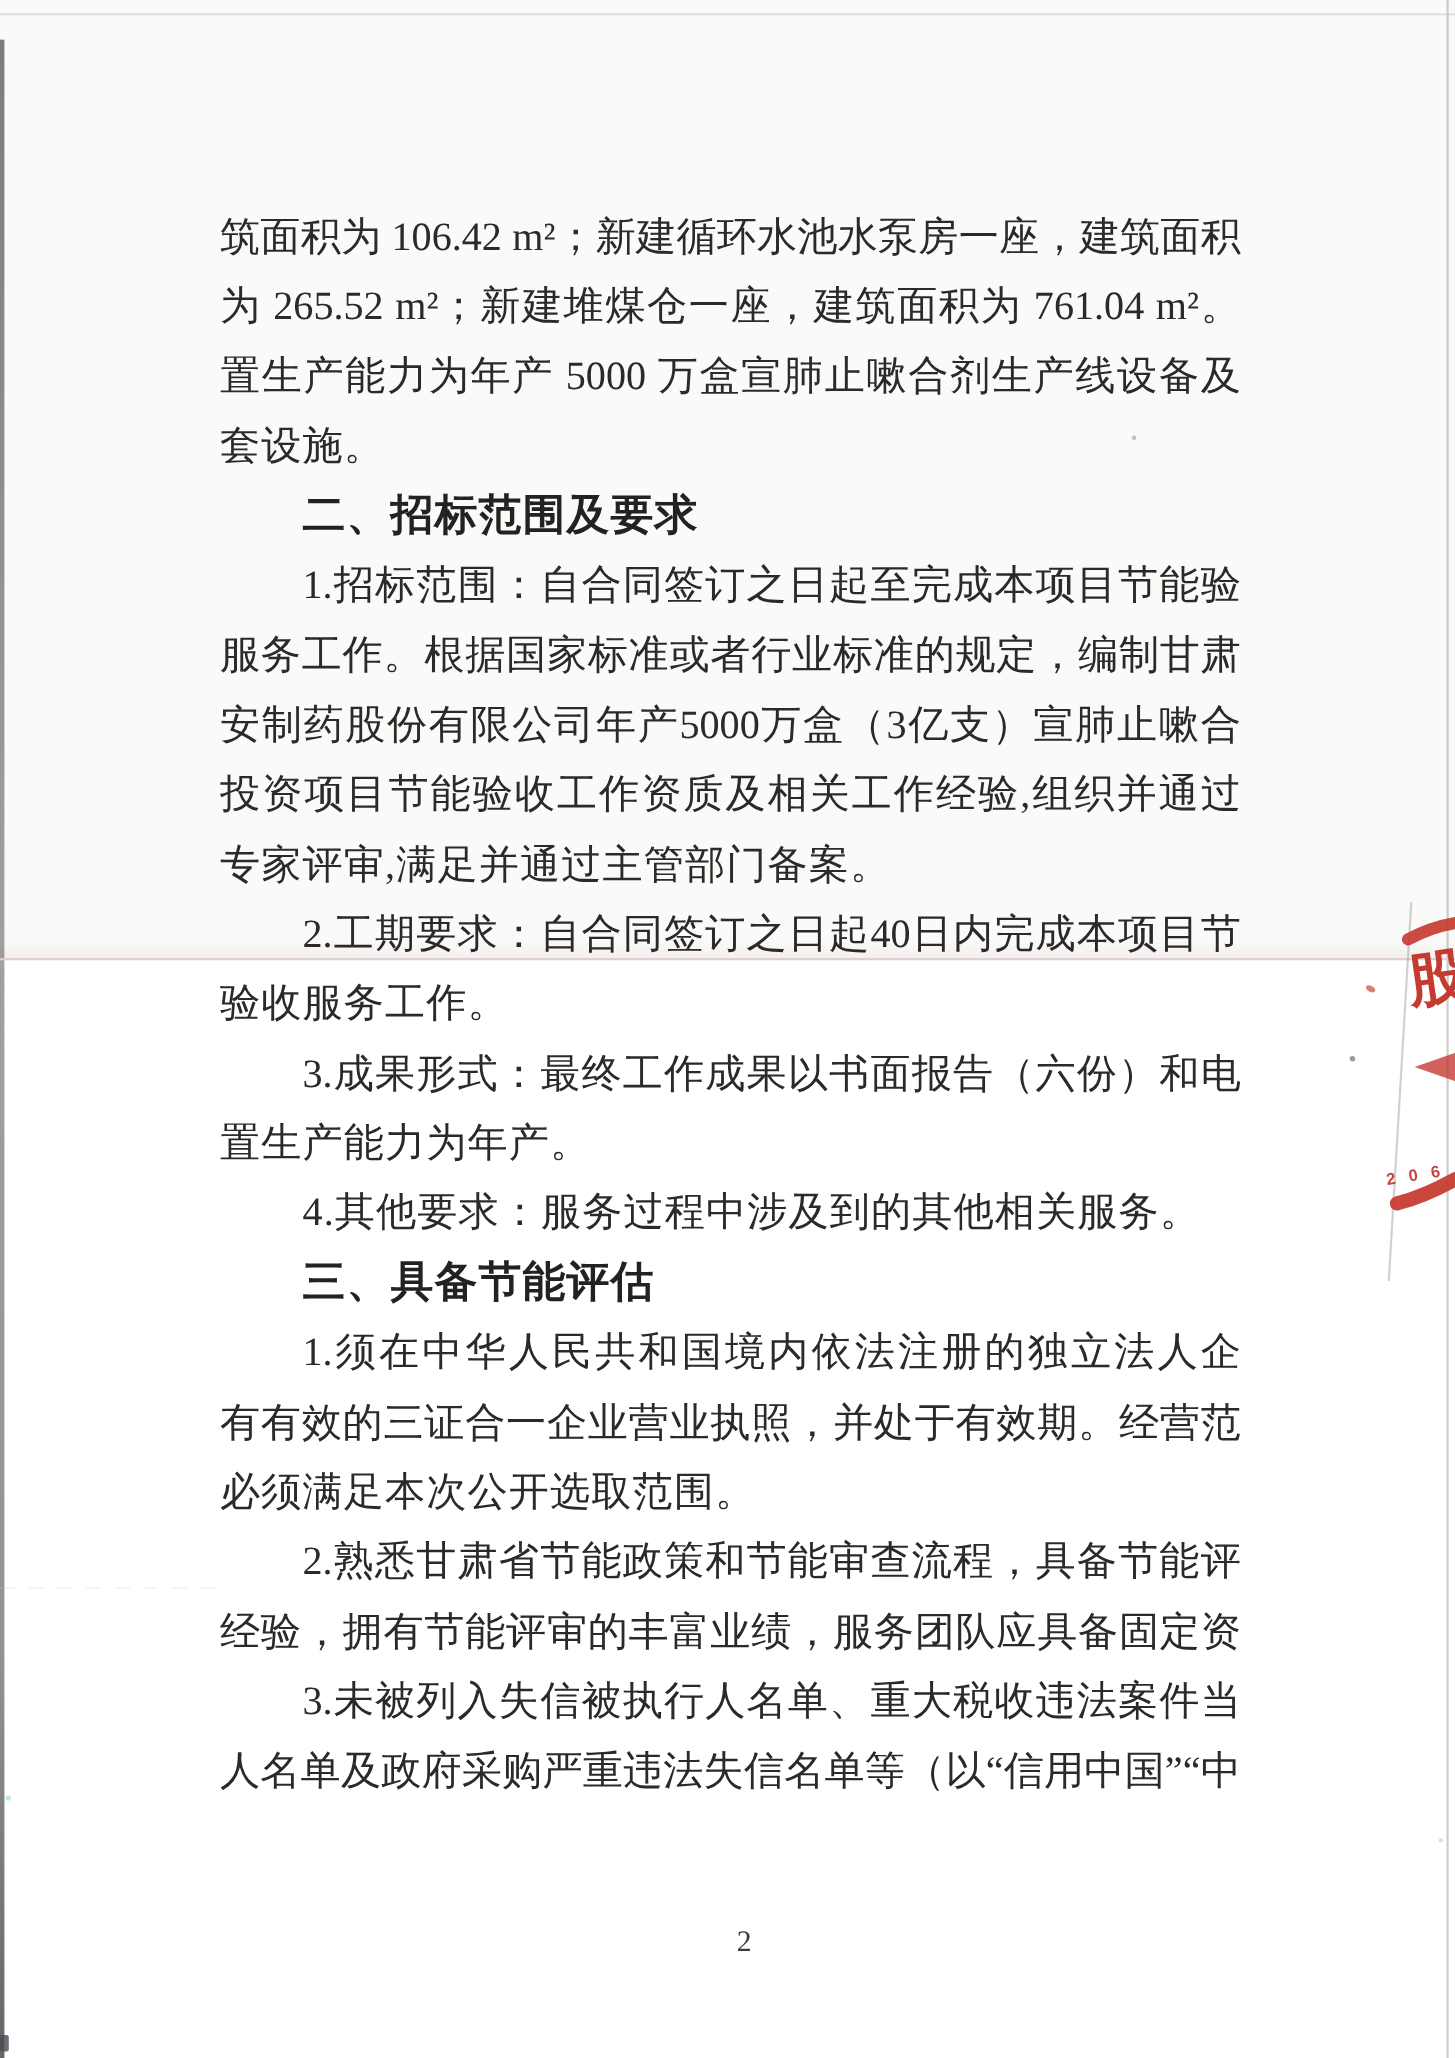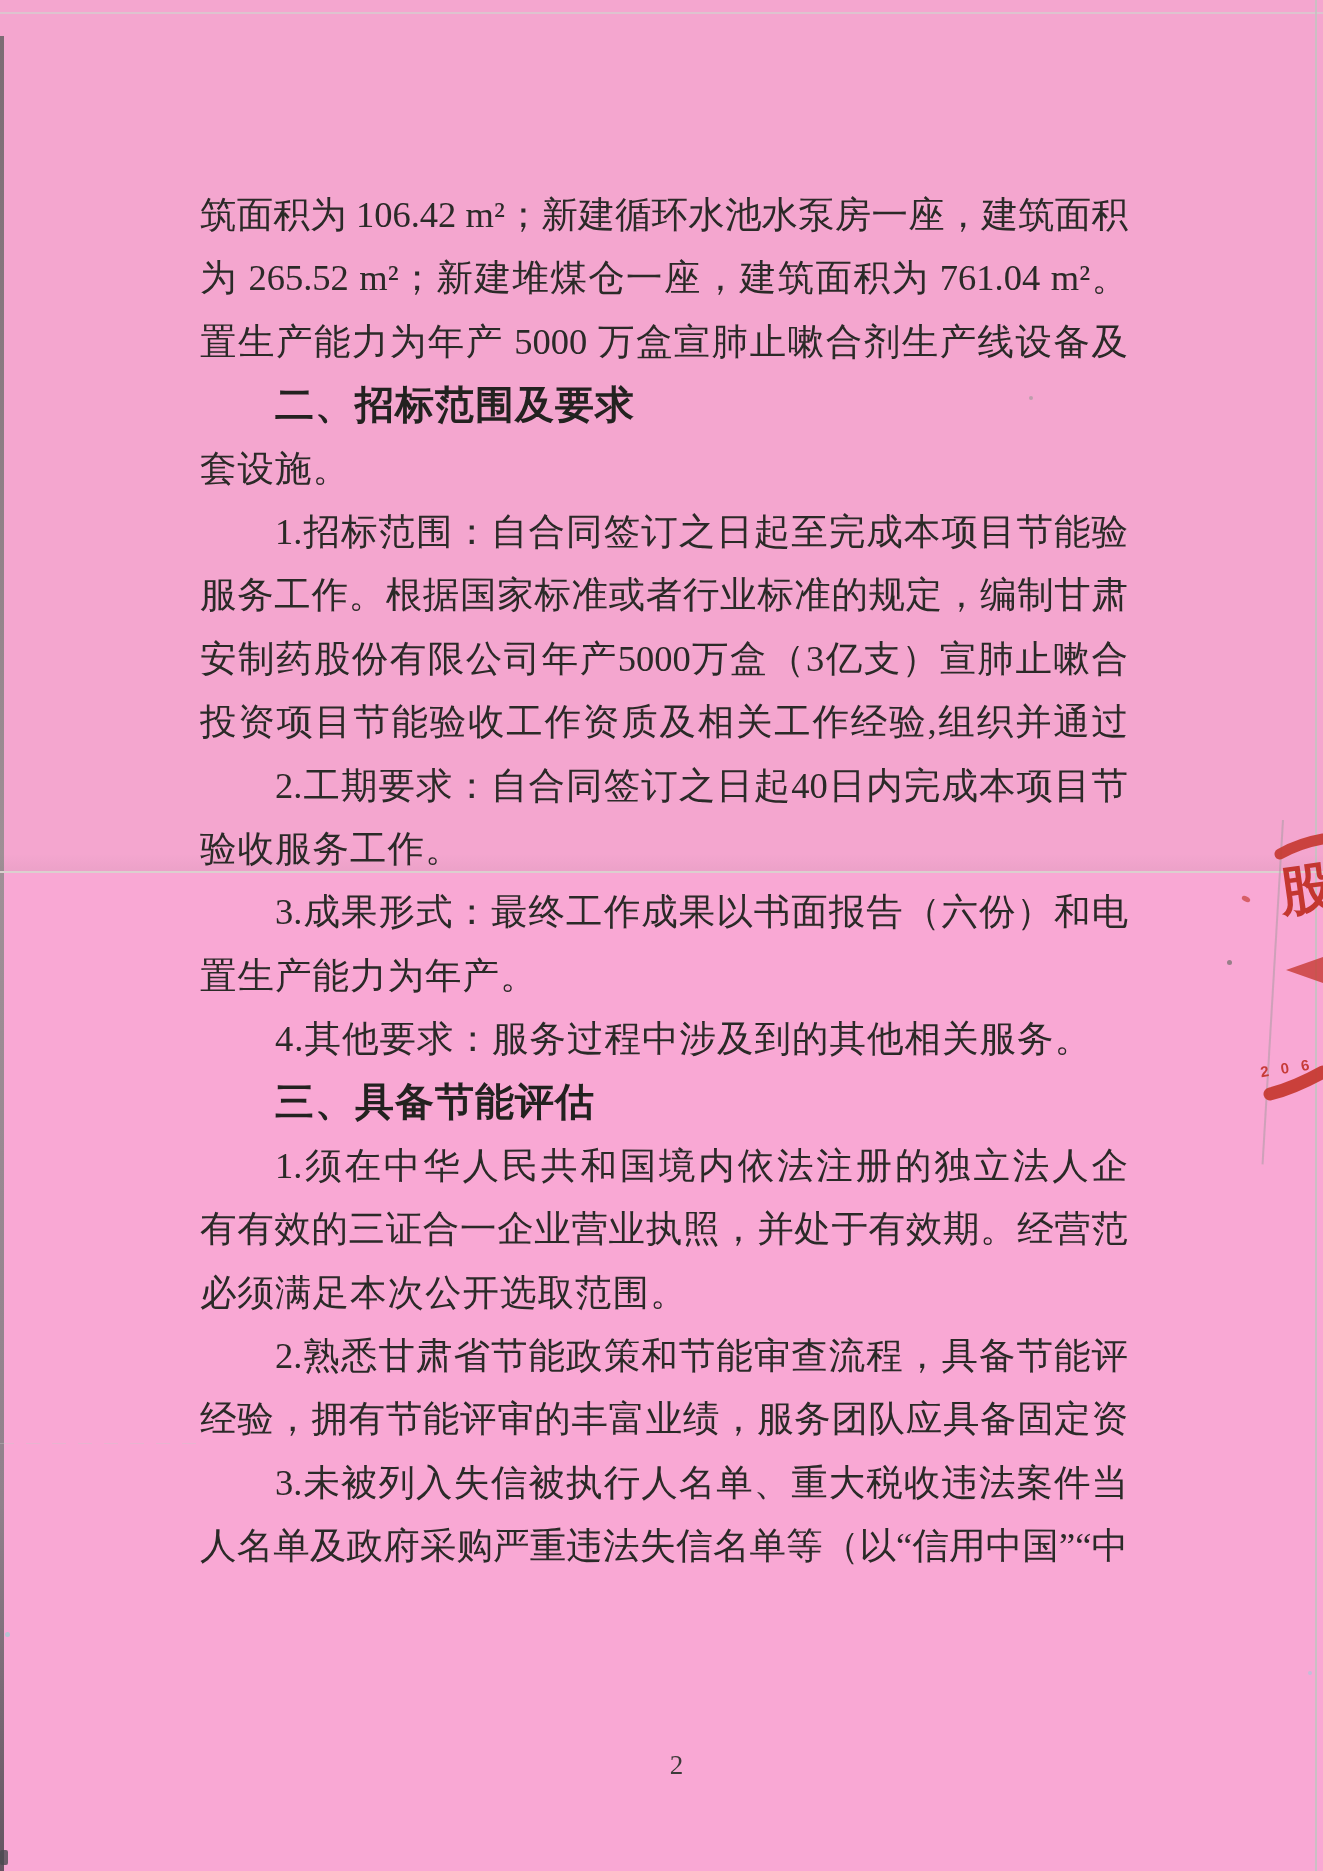--- a/index.html
+++ b/index.html
@@ -1,19 +1,19 @@
 <!DOCTYPE html>
 <html><head>
 <meta charset="utf-8">
 <style>
   html,body{margin:0;padding:0;background:#e8e8e6;}
   .page{
     position:relative;
     width:1323px;height:1871px;
-    background:#f9a8d4;
+    background:#ffffff;
     overflow:hidden;
     font-family:"Liberation Serif", serif;
   }
   
   .upper-tint{position:absolute;left:0;top:0;width:100%;height:871px;background:rgba(110,104,98,0.035);}
   .top-edge-line{position:absolute;left:0;top:12px;width:100%;height:2px;background:#d2d2d0;opacity:.65;}
   .left-edge{position:absolute;left:0;top:36px;bottom:0;width:4px;background:linear-gradient(180deg,#5d5d5d,#8a8a88 45%,#77777a 80%,#3f3f44);opacity:.8;}
   .right-edge{position:absolute;left:1315px;top:0;width:2px;height:100%;background:#c3c3c1;opacity:.85;}
   .fold-shadow{position:absolute;left:0;top:854px;width:100%;height:18px;background:linear-gradient(180deg,rgba(0,0,0,0),rgba(95,82,82,0.06));}
   .fold-line{position:absolute;left:0;top:871px;width:100%;height:2px;background:#dccfcf;}
@@ -59,26 +59,27 @@
   <div class="noise" style="left:1227px;top:960px;width:5px;height:5px;background:#6f6d6a;opacity:.7;"></div>
   <div class="noise" style="left:1029px;top:396px;width:4px;height:4px;background:#9a9894;opacity:.6;"></div>
   <div class="noise" style="left:5px;top:1632px;width:5px;height:5px;background:#7fd8d2;opacity:.55;"></div>
   <div class="noise" style="left:1308px;top:1671px;width:4px;height:4px;background:#8fd4e0;opacity:.5;"></div>
   <div class="noise" style="left:0px;top:1850px;width:8px;height:15px;background:#4a4a50;opacity:.8;border-radius:2px;"></div>
 
   <div class="text-block" id="doc-body">
       <div class="line fill">筑面积为 106.42 m²；新建循环水池水泵房一座，建筑面积</div>
       <div class="line fill">为 265.52 m²；新建堆煤仓一座，建筑面积为 761.04 m²。购</div>
       <div class="line fill">置生产能力为年产 5000 万盒宣肺止嗽合剂生产线设备及配</div>
+      <div class="line plain">套设施。</div>
       <div class="line heading">二、招标范围及要求</div>
-      <div class="line plain">套设施。</div>
       <div class="line fill indent">1.招标范围：自合同签订之日起至完成本项目节能验收</div>
       <div class="line fill">服务工作。根据国家标准或者行业标准的规定，编制甘肃普</div>
       <div class="line fill">安制药股份有限公司年产5000万盒（3亿支）宣肺止嗽合剂</div>
       <div class="line fill">投资项目节能验收工作资质及相关工作经验,组织并通过</div>
+      <div class="line plain">专家评审,满足并通过主管部门备案。</div>
       <div class="line fill indent">2.工期要求：自合同签订之日起40日内完成本项目节能</div>
       <div class="line plain">验收服务工作。</div>
       <div class="line fill indent">3.成果形式：最终工作成果以书面报告（六份）和电子</div>
       <div class="line plain">置生产能力为年产。</div>
       <div class="line plain indent">4.其他要求：服务过程中涉及到的其他相关服务。</div>
       <div class="line heading">三、具备节能评估</div>
       <div class="line fill indent">1.须在中华人民共和国境内依法注册的独立法人企业，</div>
       <div class="line fill">有有效的三证合一企业营业执照，并处于有效期。经营范围</div>
       <div class="line plain">必须满足本次公开选取范围。</div>
       <div class="line fill indent">2.熟悉甘肃省节能政策和节能审查流程，具备节能评估</div>

